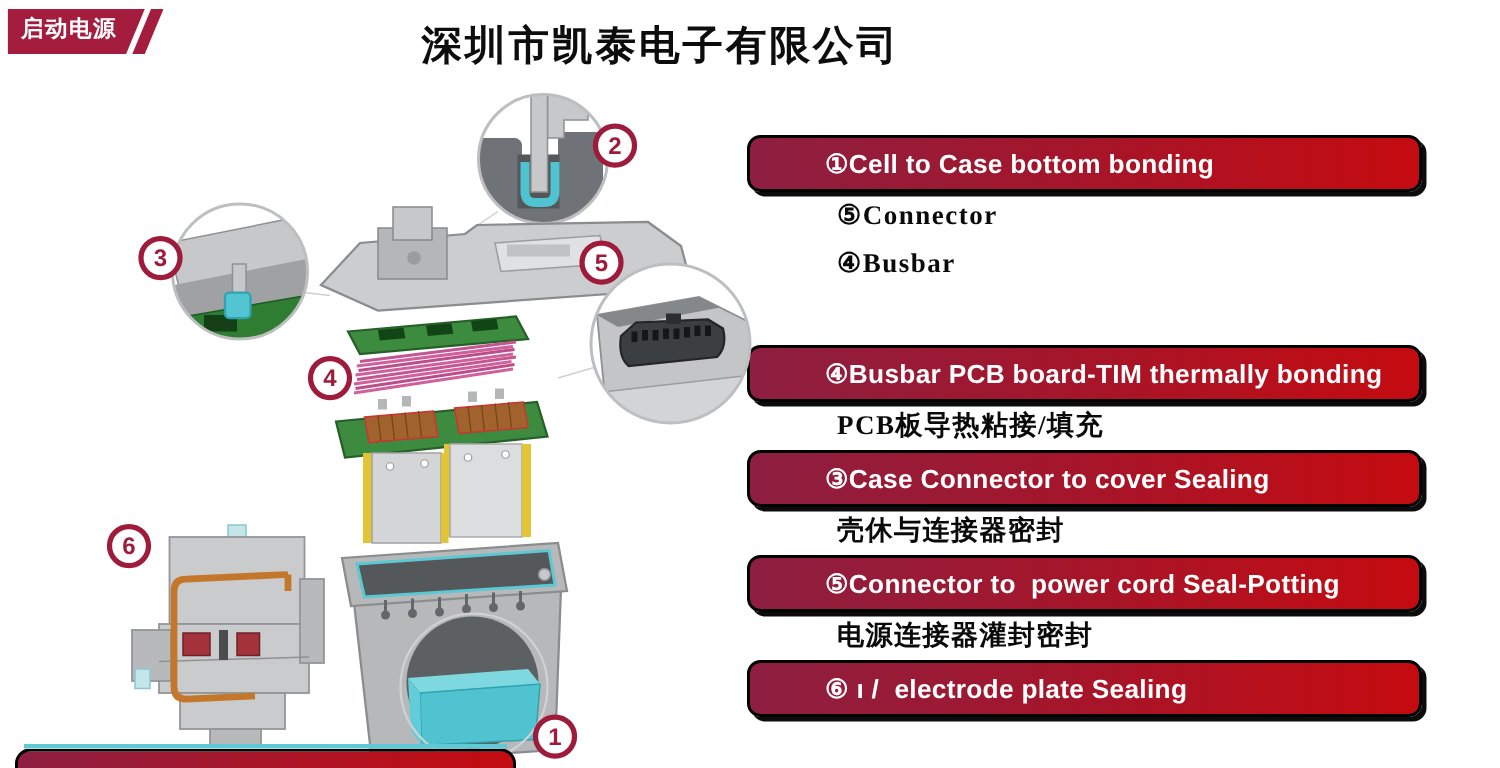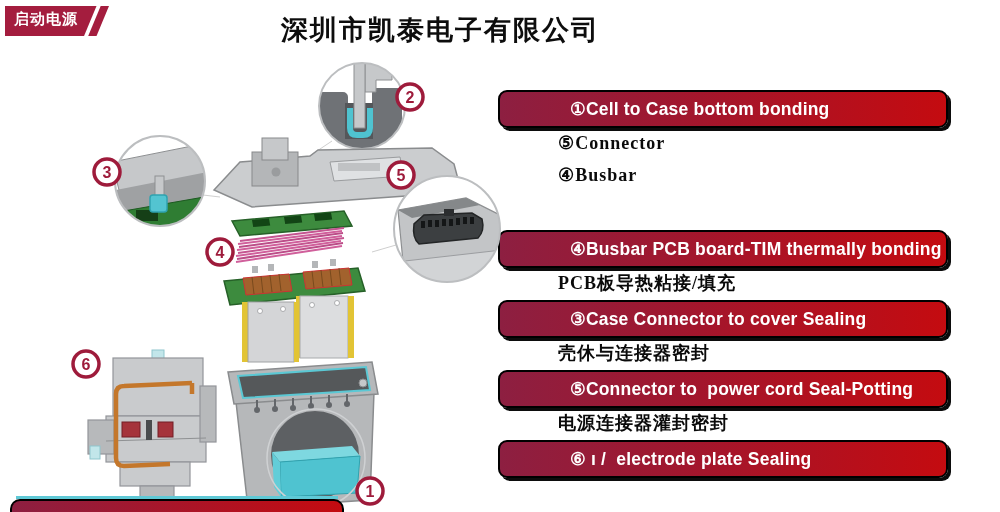--- a/index.html
+++ b/index.html
@@ -29,21 +29,21 @@
   
   .steps{position:absolute;left:498px;top:90px;width:456px;}
   .step{height:70px;}
   .step .banner{
     box-sizing:border-box;width:450px;height:38px;border:2px solid #000;border-radius:9px;
     background:linear-gradient(90deg,#8d1f41 0%,#a3162c 45%,#c40b10 100%);
     box-shadow:3px 3px 0 #0c0c0c;
     display:flex;align-items:center;
   }
   .step .banner .banner-label{
-    color:#ffffff;font-weight:bold;font-size:17.5px;padding-left:70px;white-space:pre;
+    color:#ffffff;font-weight:bold;font-size:17.5px;padding-left:50px;white-space:pre;
     letter-spacing:.2px;
   }
   .step .caption{
     height:30px;line-height:30px;padding-left:60px;color:#0a0a0a;
     font-family:"Liberation Serif",serif;font-weight:bold;font-size:18px;letter-spacing:1px;
   }
   
   .footer-accent{position:absolute;left:16px;top:496px;width:322px;height:3px;background:#5fc9d6;}
   .footer-bar{
     position:absolute;left:10px;top:499px;width:334px;height:20px;

